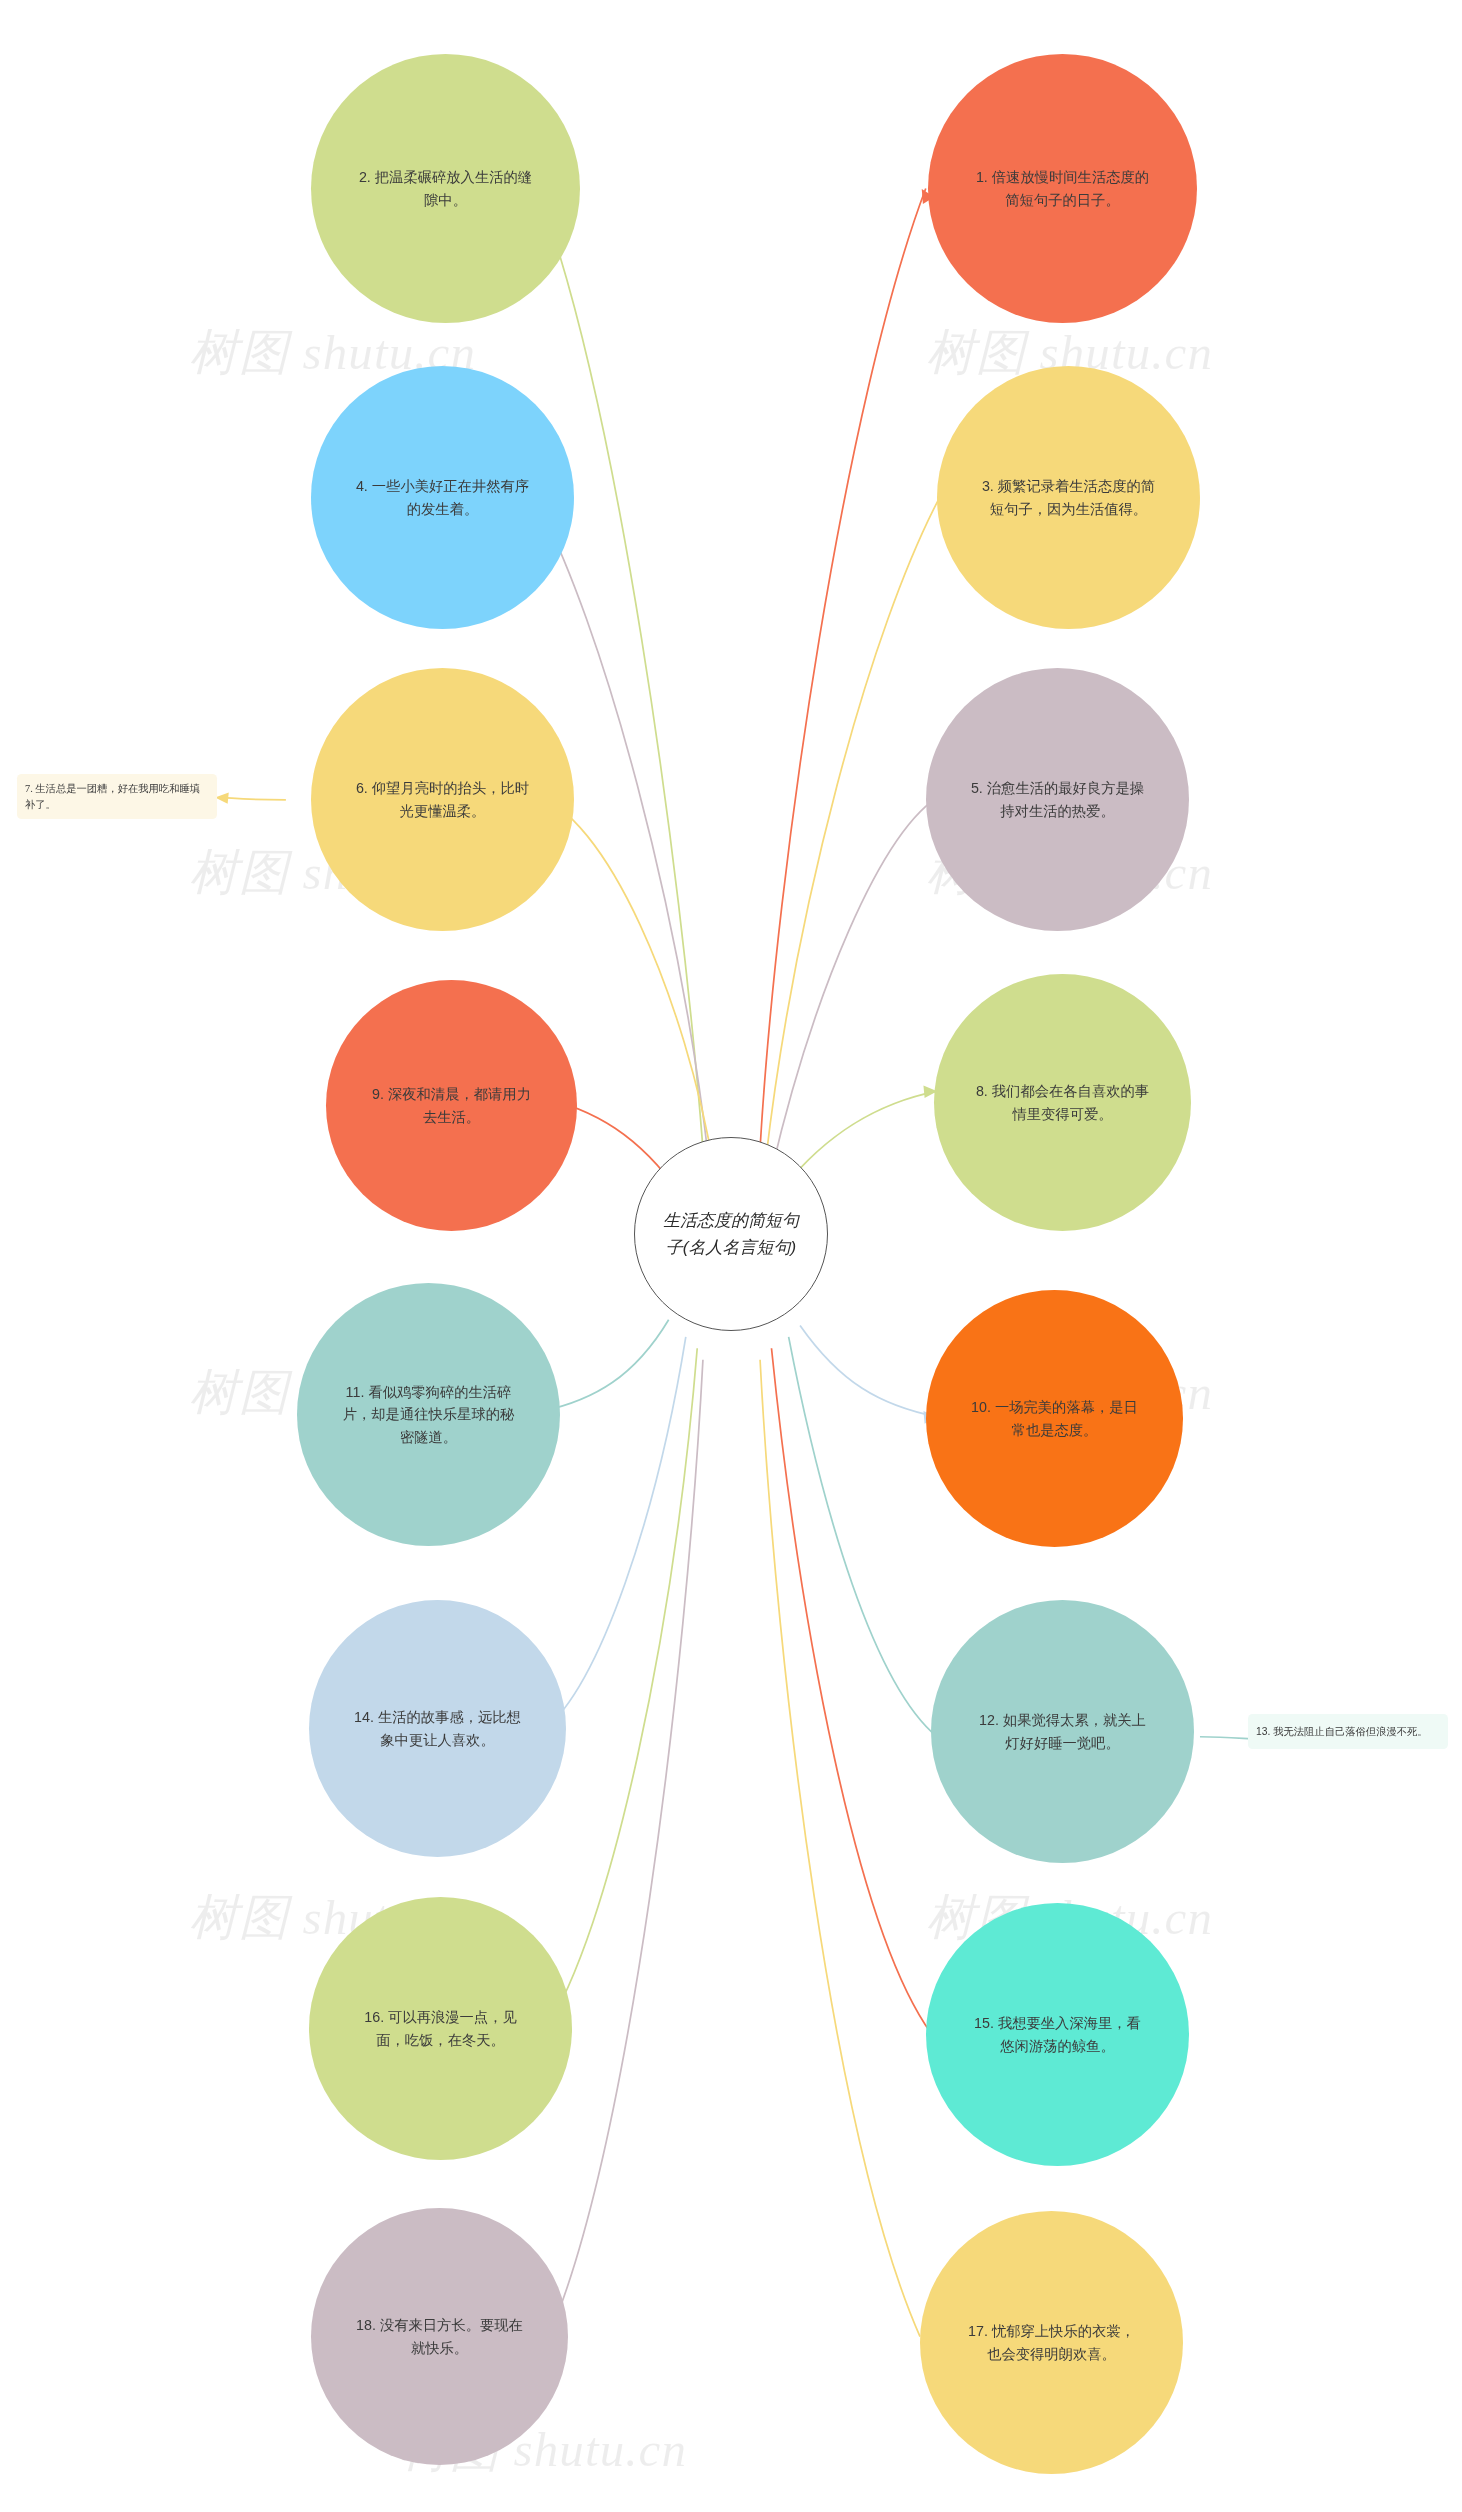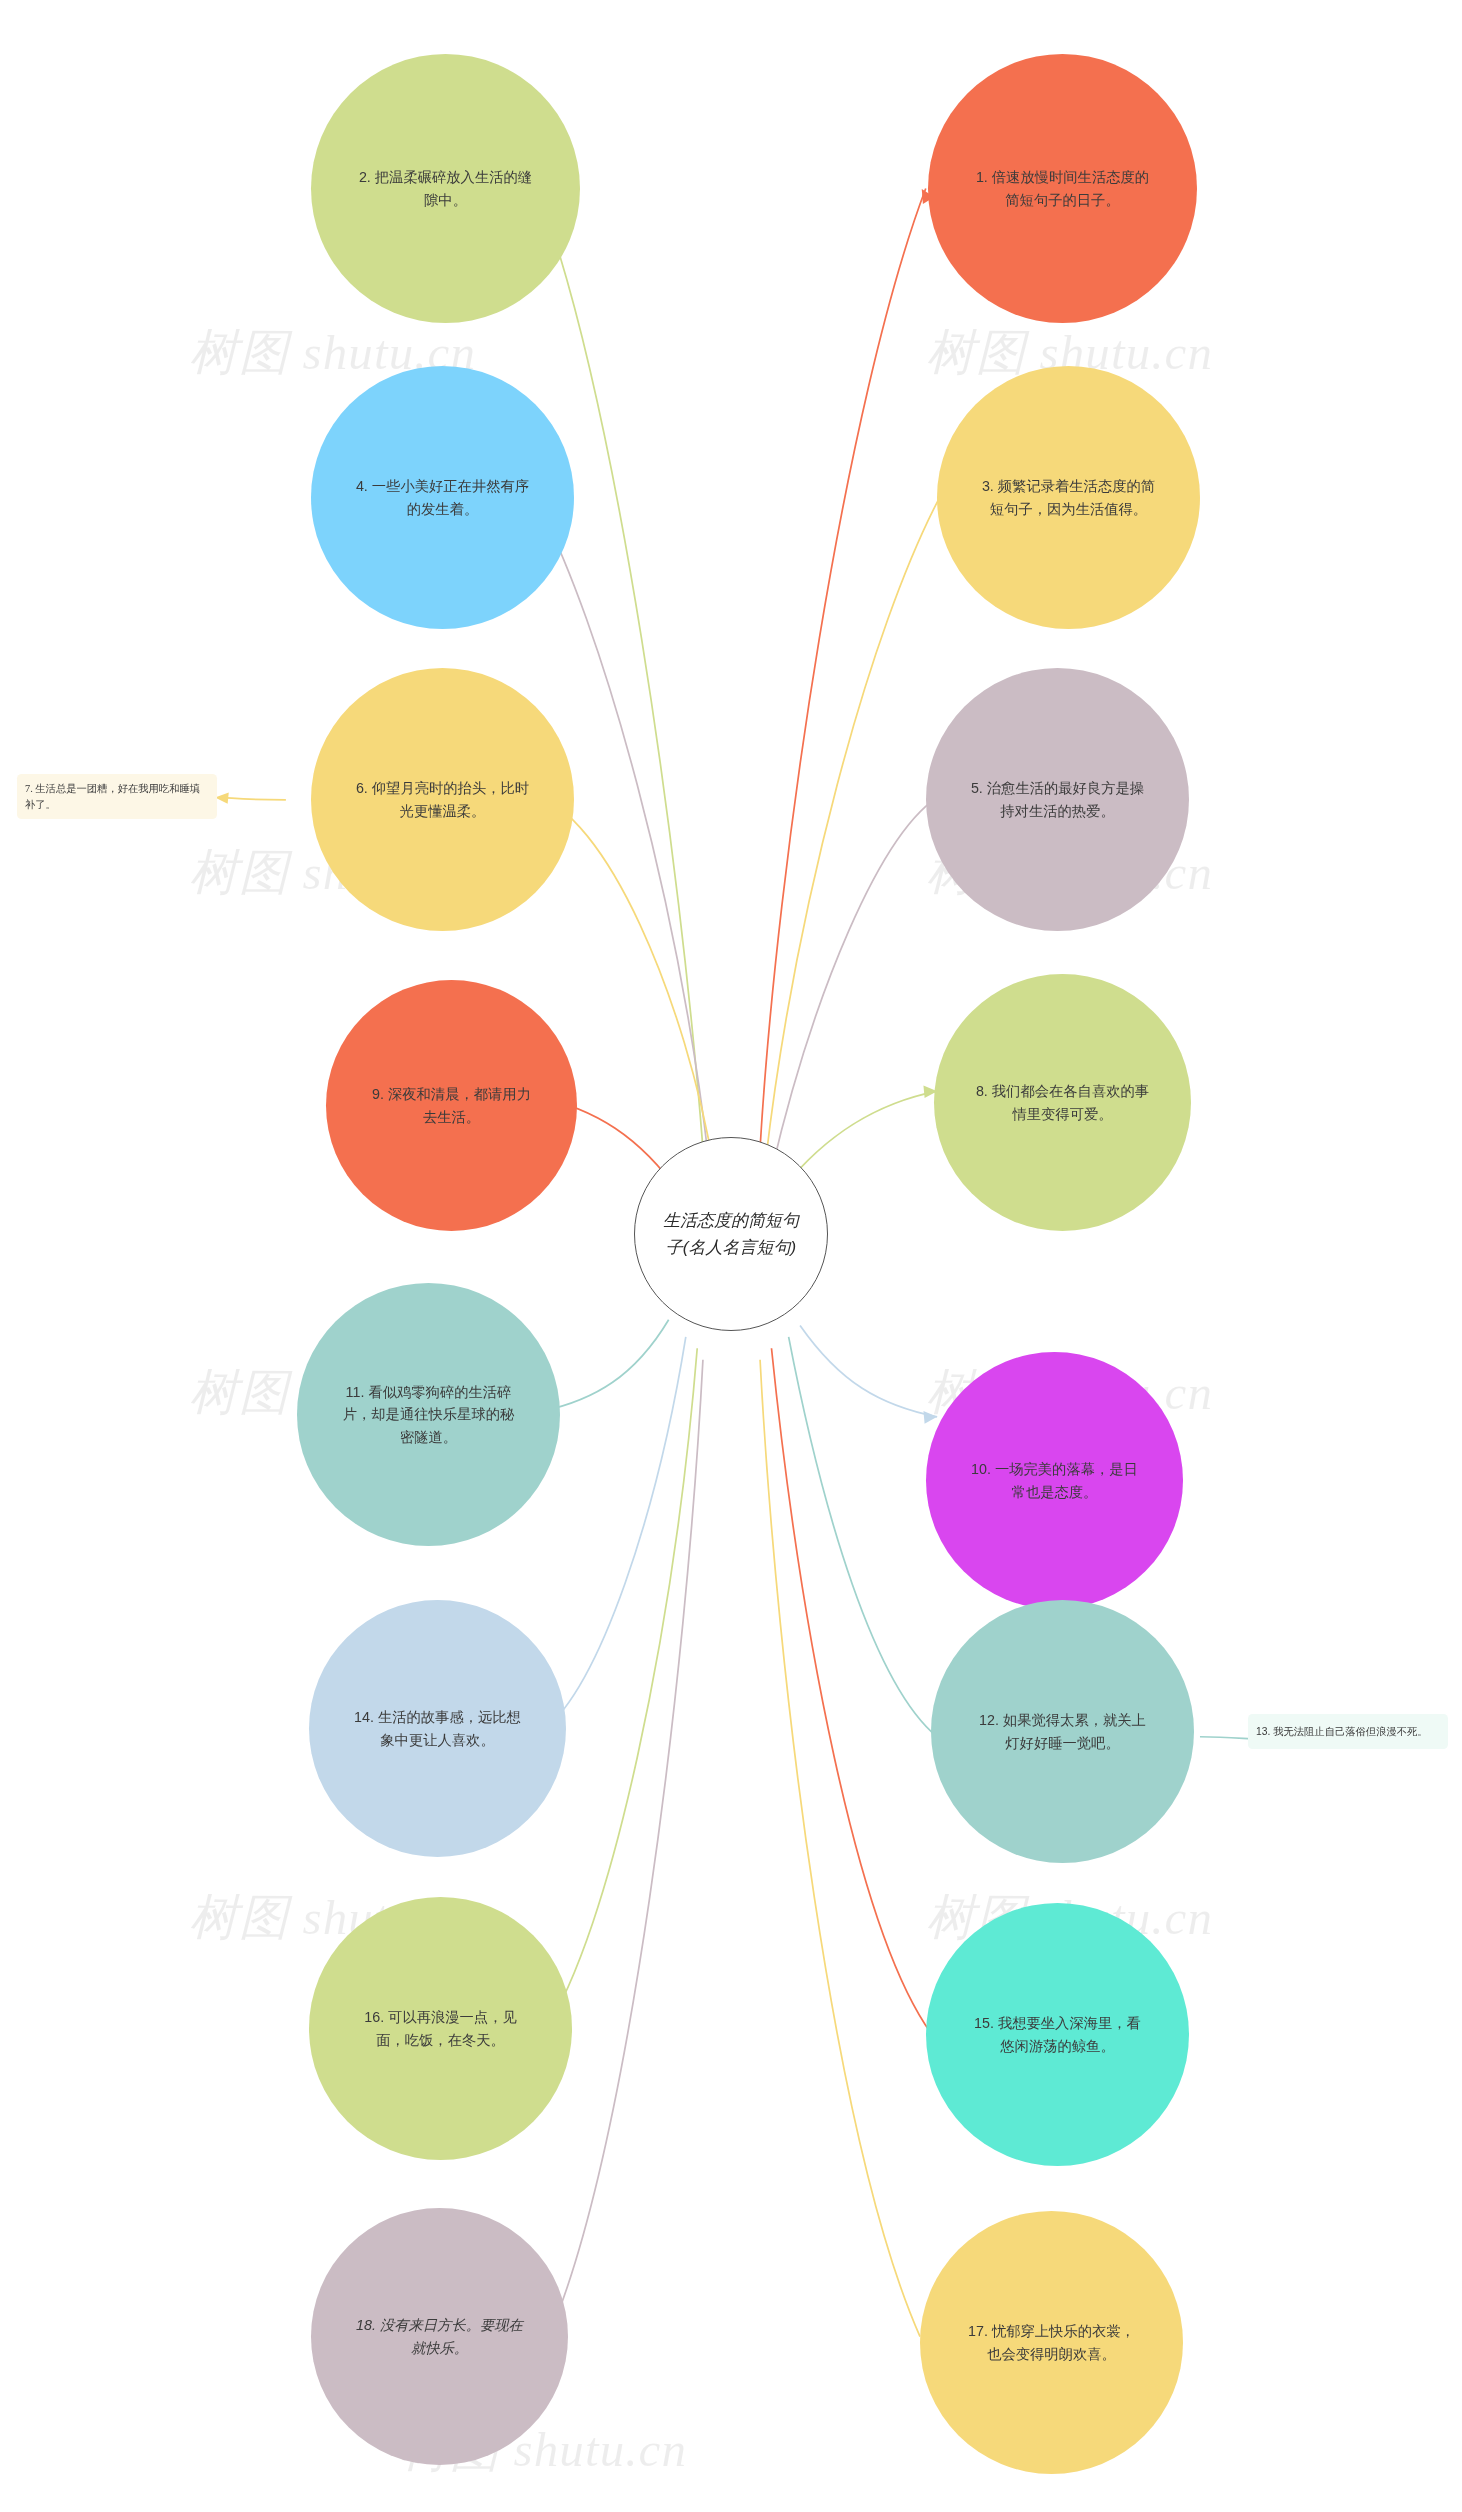--- a/index.html
+++ b/index.html
@@ -168,41 +168,41 @@
   </div>
 
   <div class="node" style="left:309px; top:1600px; width:257px; height:257px; background:#c2d8ea;">
     <span class="label">14. 生活的故事感，远比想象中更让人喜欢。</span>
   </div>
 
   <div class="node" style="left:309px; top:1897px; width:263px; height:263px; background:#cfdd8e;">
     <span class="label">16. 可以再浪漫一点，见面，吃饭，在冬天。</span>
   </div>
 
-  <div class="node" style="left:311px; top:2208px; width:257px; height:257px; background:#cbbcc4;font-style:italic;">
+  <div class="node" style="left:311px; top:2208px; width:257px; height:257px; background:#cbbcc4;">
     <span class="label">18. 没有来日方长。要现在就快乐。</span>
   </div>
 
   <div class="node" style="left:928px; top:54px; width:269px; height:269px; background:#f4704f;">
     <span class="label">1. 倍速放慢时间生活态度的简短句子的日子。</span>
   </div>
 
   <div class="node" style="left:937px; top:366px; width:263px; height:263px; background:#f6d97a;">
     <span class="label">3. 频繁记录着生活态度的简短句子，因为生活值得。</span>
   </div>
 
   <div class="node" style="left:926px; top:668px; width:263px; height:263px; background:#cbbcc4;">
     <span class="label">5. 治愈生活的最好良方是操持对生活的热爱。</span>
   </div>
 
   <div class="node" style="left:934px; top:974px; width:257px; height:257px; background:#cfdd8e;">
     <span class="label">8. 我们都会在各自喜欢的事情里变得可爱。</span>
   </div>
 
-  <div class="node" style="left:926px; top:1352px; width:257px; height:257px; background:#d946ef;">
+  <div class="node" style="left:926px; top:1290px; width:257px; height:257px; background:#f97316;">
     <span class="label">10. 一场完美的落幕，是日常也是态度。</span>
   </div>
 
   <div class="node" style="left:931px; top:1600px; width:263px; height:263px; background:#9fd2cc;">
     <span class="label">12. 如果觉得太累，就关上灯好好睡一觉吧。</span>
   </div>
 
   <div class="pill" style="left:1248px; top:1714px; width:200px; height:35px; background:#effaf6;">
     <span class="label">13. 我无法阻止自己落俗但浪漫不死。</span>
   </div>

